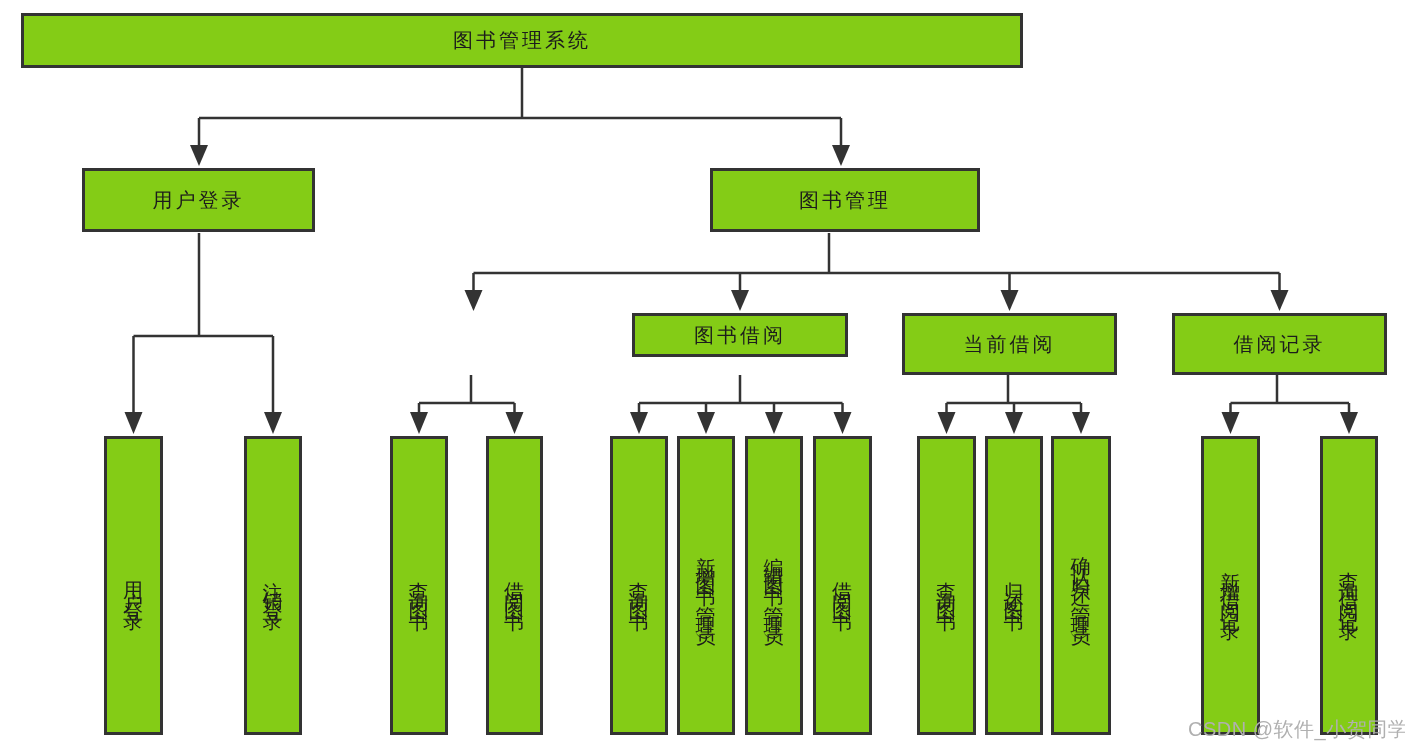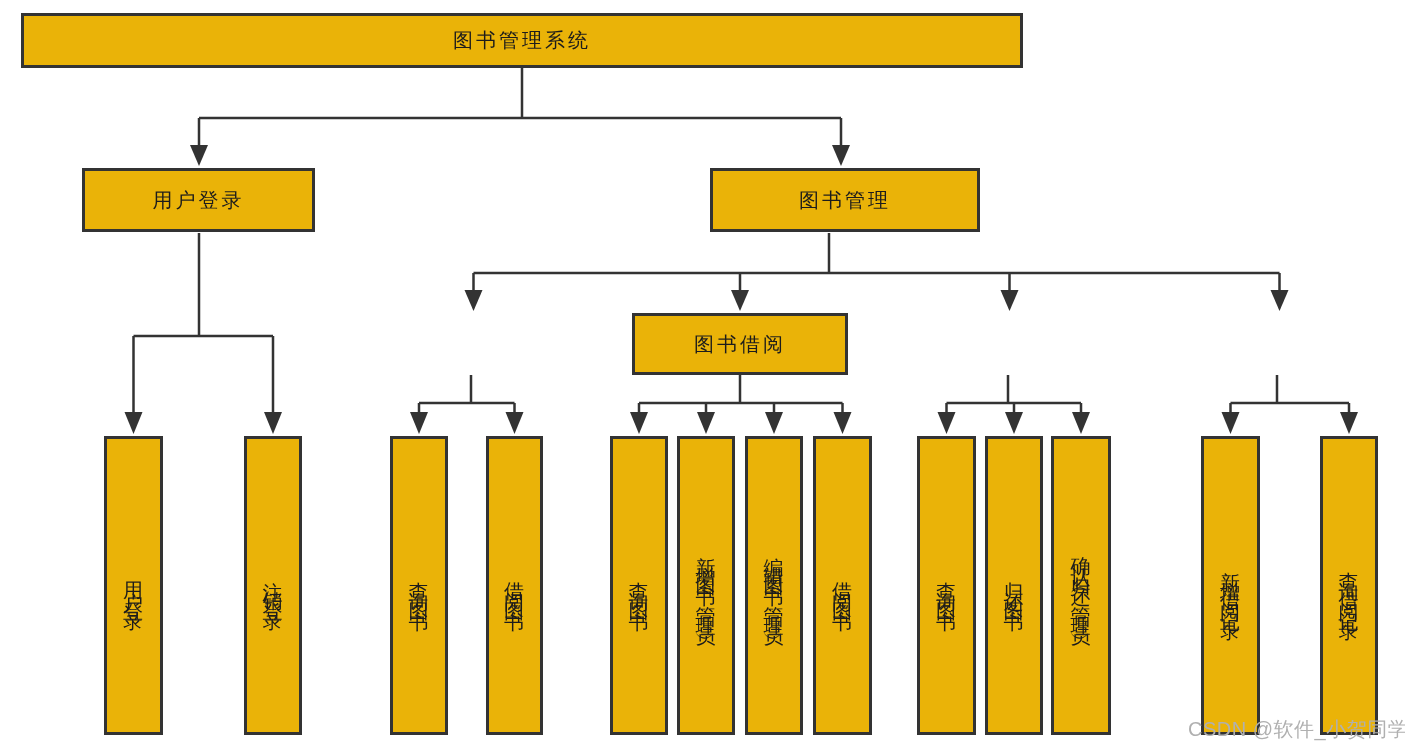--- a/index.html
+++ b/index.html
@@ -7,21 +7,21 @@
     position:relative;
     width:1405px; height:747px;
     background:#ffffff;
     font-family:"Liberation Sans","DejaVu Sans",sans-serif;
     overflow:hidden;
   }
   .connectors { position:absolute; left:0; top:0; width:1405px; height:747px; }
   .box {
     position:absolute;
     box-sizing:border-box;
-    background:#eab308;
+    background:#84cc16;
     border:3px solid #333333;
     display:flex;
     align-items:center;
     justify-content:center;
     color:#1c1c1c;
   }
   .box.h { font-size:20px; letter-spacing:3px; }
   .box.h span { white-space:nowrap; }
   .box.v .vt {
     writing-mode:vertical-rl;
@@ -108,22 +108,28 @@
     <span>图书管理系统</span>
   </div>
 
   <div class="box h" style="left:82px;top:168px;width:233px;height:64px">
     <span>用户登录</span>
   </div>
   <div class="box h" style="left:710px;top:168px;width:270px;height:64px">
     <span>图书管理</span>
   </div>
 
-  <div class="box h" style="left:632px;top:313px;width:216px;height:62px">
+  <div class="box h" style="left:632px;top:313px;width:216px;height:44px">
     <span>图书借阅</span>
+  </div>
+  <div class="box h" style="left:902px;top:313px;width:215px;height:62px">
+    <span>当前借阅</span>
+  </div>
+  <div class="box h" style="left:1172px;top:313px;width:215px;height:62px">
+    <span>借阅记录</span>
   </div>
 
   <div class="box v" style="left:104px;top:436px;width:59px;height:299px">
     <span class="vt">用户登录</span>
   </div>
   <div class="box v" style="left:244px;top:436px;width:58px;height:299px">
     <span class="vt">注销登录</span>
   </div>
 
   <div class="box v" style="left:390px;top:436px;width:58px;height:299px">

